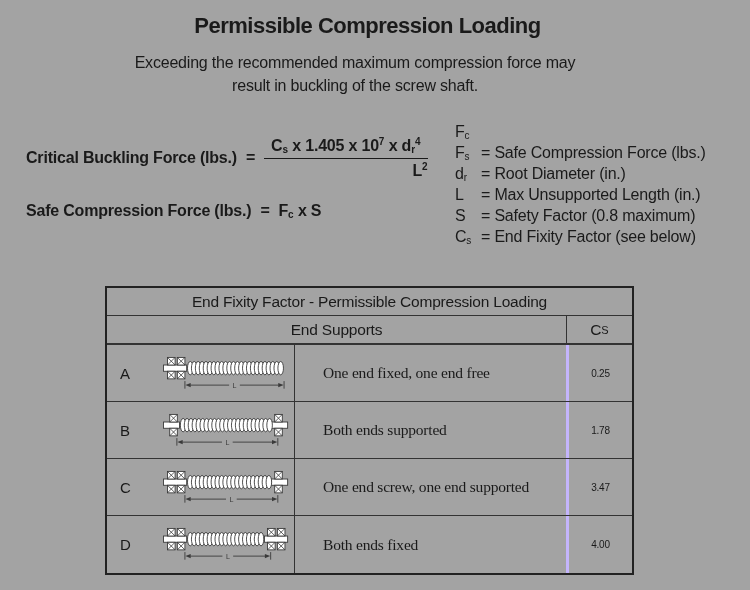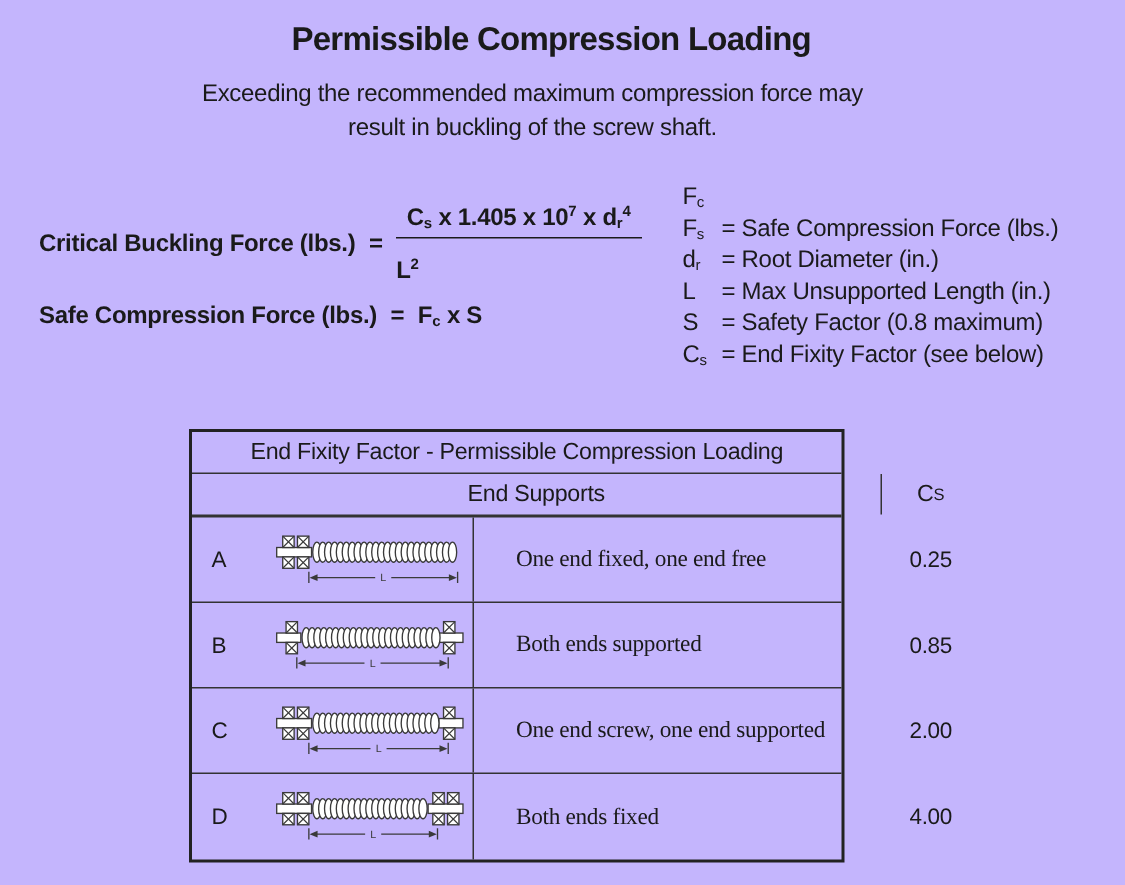--- a/index.html
+++ b/index.html
@@ -1,49 +1,49 @@
 <!DOCTYPE html>
 <html><head>
 <meta charset="utf-8">
 <style>
   html, body { margin:0; padding:0; background:#ffffff; }
   body {
     width:750px; height:590px; overflow:hidden; position:relative;
     font-family:"Liberation Sans", sans-serif;
     color:#1a1a1a; letter-spacing:-0.2px;
   }
-  .page { position:absolute; inset:0; background:#c4b5fd; }
+  .page { position:absolute; inset:0; background:#a3a3a3; }
 
   .doc-title {
     position:absolute; top:13px; left:0; width:735px;
     text-align:center; font-size:22px; font-weight:700; letter-spacing:-0.5px;
   }
   .intro { position:absolute; top:51px; left:115px; width:480px;
     font-size:16px; line-height:23px;text-align:center; }
 
   sub { font-size:10px; vertical-align:-2px; letter-spacing:0; }
   sup { font-size:10px; vertical-align:6px; letter-spacing:0; }
 
   .formula { position:absolute; display:flex; align-items:center; font-size:16px; white-space:nowrap;font-weight:bold; }
   .formula .eq { margin:0 9px; }
   .f-crit { top:136px; left:26px; }
   .f-safe { top:202px; left:26px; }
-  .frac { display:inline-block; text-align:left; }
+  .frac { display:inline-block; text-align:right; }
   .frac .num { display:block; padding:0 7px 3px 7px; }
-  .frac .den { display:block; border-top:1.6px solid #1a1a1a; padding-top:12px; }
+  .frac .den { display:block; border-top:1.6px solid #1a1a1a; padding-top:2px; }
 
   .legend { position:absolute; top:121px; left:455px; font-size:16px; }
   .lg-row { display:flex; height:21px; align-items:center; }
   .lg-sym { width:26px; flex:0 0 26px; }
   .lg-def { white-space:nowrap; }
 
   .ef-table {
     position:absolute; top:286px; left:105px;
-    width:437px; box-sizing:border-box;
-    border:2px solid #222; font-size:15.5px;margin-left:21px;
+    width:529px; box-sizing:border-box;
+    border:2px solid #222; font-size:15.5px;
   }
   .t-title {
     height:28px; box-sizing:border-box; border-bottom:1px solid #333;
     display:flex; align-items:center; justify-content:center;
   }
   .t-subhead {
     height:29px; box-sizing:border-box; border-bottom:2px solid #333;
     display:grid; grid-template-columns:459px 66px;
   }
   .t-es { display:flex; align-items:center; justify-content:center; }
@@ -54,21 +54,21 @@
     height:57px; box-sizing:border-box; border-bottom:1px solid #333;
     display:grid; grid-template-columns:187px 272px 66px;
   }
   .t-row:last-child { border-bottom:none; }
   .c-diag { display:flex; align-items:center; padding-left:13px; box-sizing:border-box; }
   .row-letter { width:18px; flex:0 0 18px; font-size:15px; }
   .diagram { width:134px; height:41px; margin-left:21px; }
   .c-desc { display:flex; align-items:center; padding-left:28px;
     box-sizing:border-box; border-left:1px solid #333;font-family:Liberation Serif, serif; }
   .c-val { display:flex; align-items:center; justify-content:center;
-    box-sizing:border-box; border-left:1px solid #c4b5fd; font-size:15px; }
+    box-sizing:border-box; border-left:3px solid #c4b5fd; font-size:10px; }
 </style>
 </head>
 <body>
 
 <div class="page">
 
   <div class="doc-title">Permissible Compression Loading</div>
 
   <div class="intro">
     <div>Exceeding the recommended maximum compression force may</div>
@@ -224,21 +224,21 @@
             <line x1="20" y1="29.5" x2="20" y2="38" stroke="#3a3a3a" stroke-width="1"></line>
             <line x1="133" y1="29.5" x2="133" y2="38" stroke="#3a3a3a" stroke-width="1"></line>
             <line x1="26" y1="34" x2="70.5" y2="34" stroke="#3a3a3a" stroke-width="1"></line>
             <line x1="82.5" y1="34" x2="127" y2="34" stroke="#3a3a3a" stroke-width="1"></line>
             <polygon points="20.5,34 26.5,31.5 26.5,36.5" fill="#3a3a3a"></polygon>
             <polygon points="132.5,34 126.5,31.5 126.5,36.5" fill="#3a3a3a"></polygon>
             <text x="76.5" y="36.8" text-anchor="middle" font-size="8" fill="#3a3a3a" font-family="Liberation Sans, sans-serif">L</text>
           </svg>
       </div>
       <div class="c-desc">Both ends supported</div>
-      <div class="c-val">0.85</div>
+      <div class="c-val">1.78</div>
     </div>
 
     <div class="t-row">
       <div class="c-diag">
         <span class="row-letter">C</span>
         <svg class="diagram" viewBox="0 0 150 42">
             <rect x="5" y="11.5" width="26" height="7" fill="#fff" stroke="#3a3a3a" stroke-width="1"></rect>
             <rect x="9.5" y="3" width="8.5" height="8.5" fill="#fff" stroke="#3a3a3a" stroke-width="1"></rect>
             <line x1="9.5" y1="3" x2="18" y2="11.5" stroke="#3a3a3a" stroke-width="0.9"></line>
             <line x1="18" y1="3" x2="9.5" y2="11.5" stroke="#3a3a3a" stroke-width="0.9"></line>
@@ -282,21 +282,21 @@
             <line x1="29" y1="29.5" x2="29" y2="38" stroke="#3a3a3a" stroke-width="1"></line>
             <line x1="133" y1="29.5" x2="133" y2="38" stroke="#3a3a3a" stroke-width="1"></line>
             <line x1="35" y1="34" x2="75" y2="34" stroke="#3a3a3a" stroke-width="1"></line>
             <line x1="87" y1="34" x2="127" y2="34" stroke="#3a3a3a" stroke-width="1"></line>
             <polygon points="29.5,34 35.5,31.5 35.5,36.5" fill="#3a3a3a"></polygon>
             <polygon points="132.5,34 126.5,31.5 126.5,36.5" fill="#3a3a3a"></polygon>
             <text x="81" y="36.8" text-anchor="middle" font-size="8" fill="#3a3a3a" font-family="Liberation Sans, sans-serif">L</text>
           </svg>
       </div>
       <div class="c-desc">One end screw, one end supported</div>
-      <div class="c-val">2.00</div>
+      <div class="c-val">3.47</div>
     </div>
 
     <div class="t-row">
       <div class="c-diag">
         <span class="row-letter">D</span>
         <svg class="diagram" viewBox="0 0 150 42">
             <rect x="5" y="11.5" width="26" height="7" fill="#fff" stroke="#3a3a3a" stroke-width="1"></rect>
             <rect x="9.5" y="3" width="8.5" height="8.5" fill="#fff" stroke="#3a3a3a" stroke-width="1"></rect>
             <line x1="9.5" y1="3" x2="18" y2="11.5" stroke="#3a3a3a" stroke-width="0.9"></line>
             <line x1="18" y1="3" x2="9.5" y2="11.5" stroke="#3a3a3a" stroke-width="0.9"></line>

